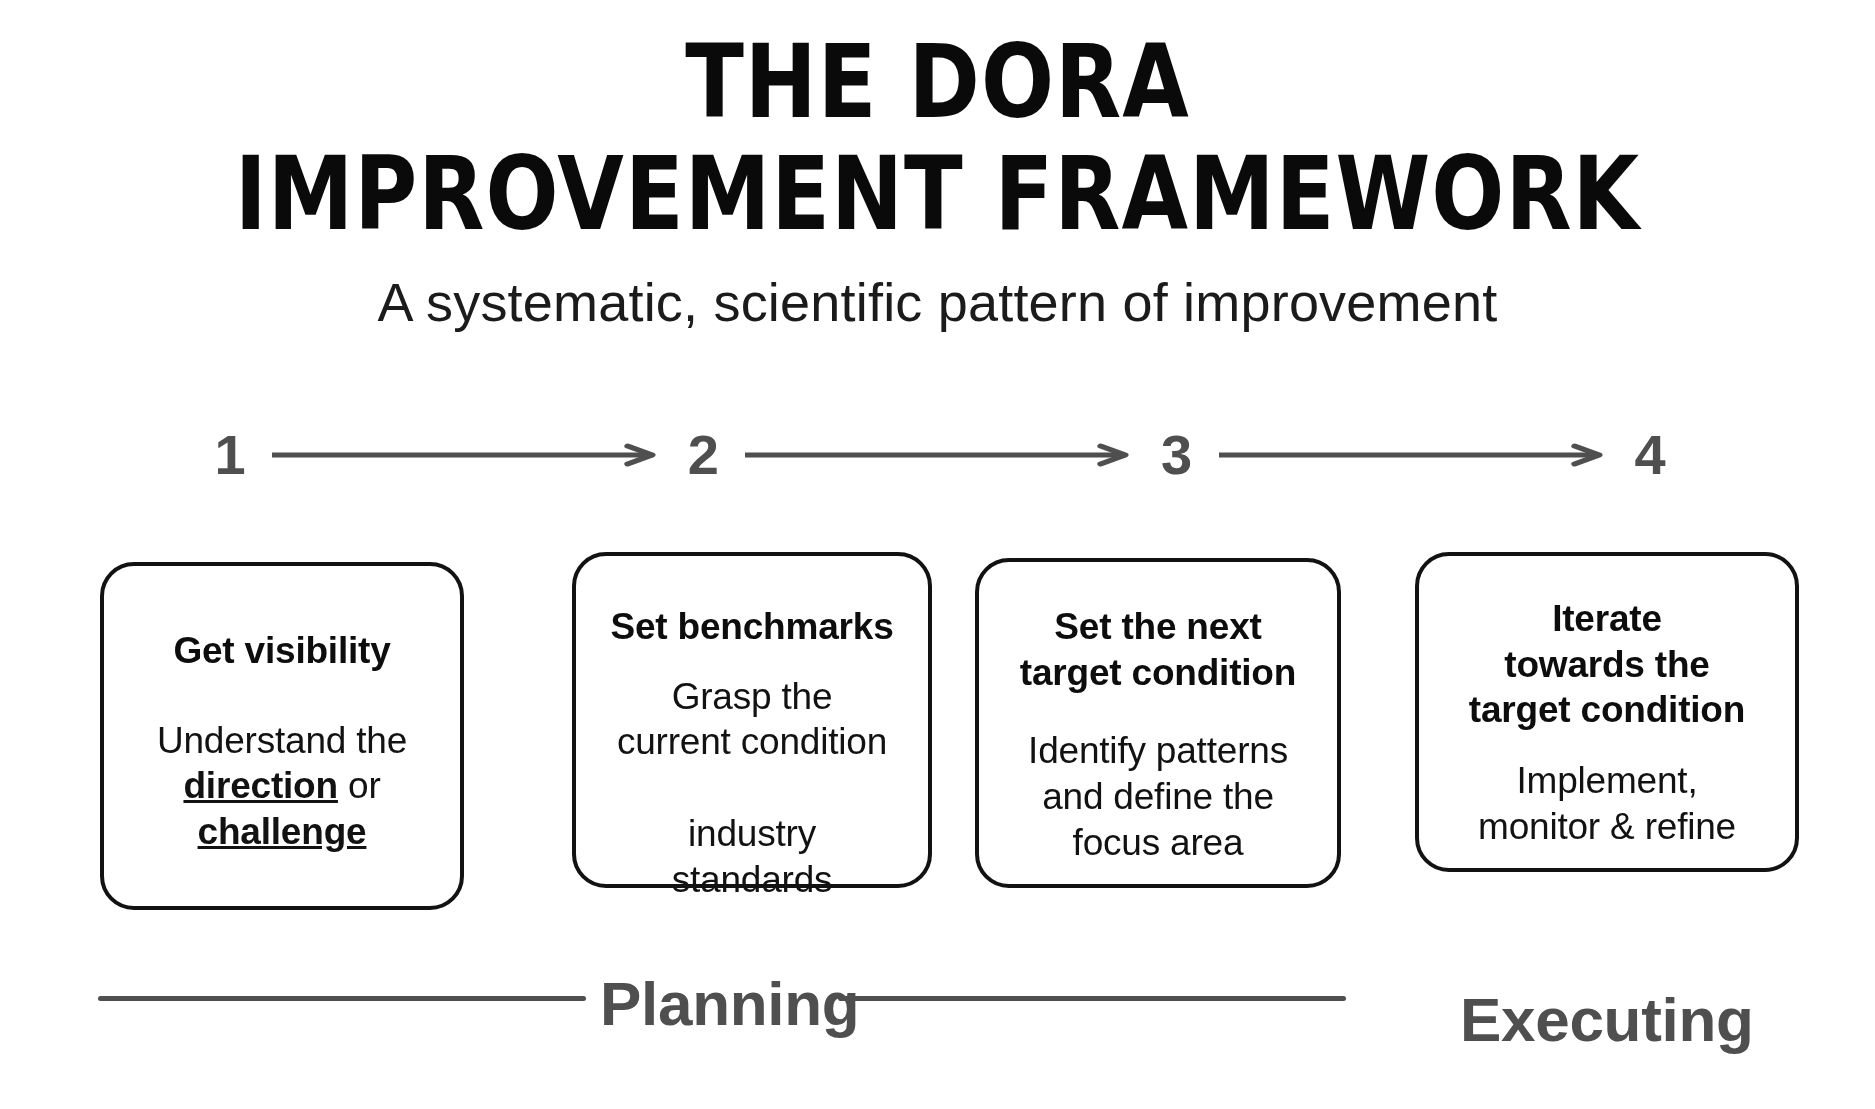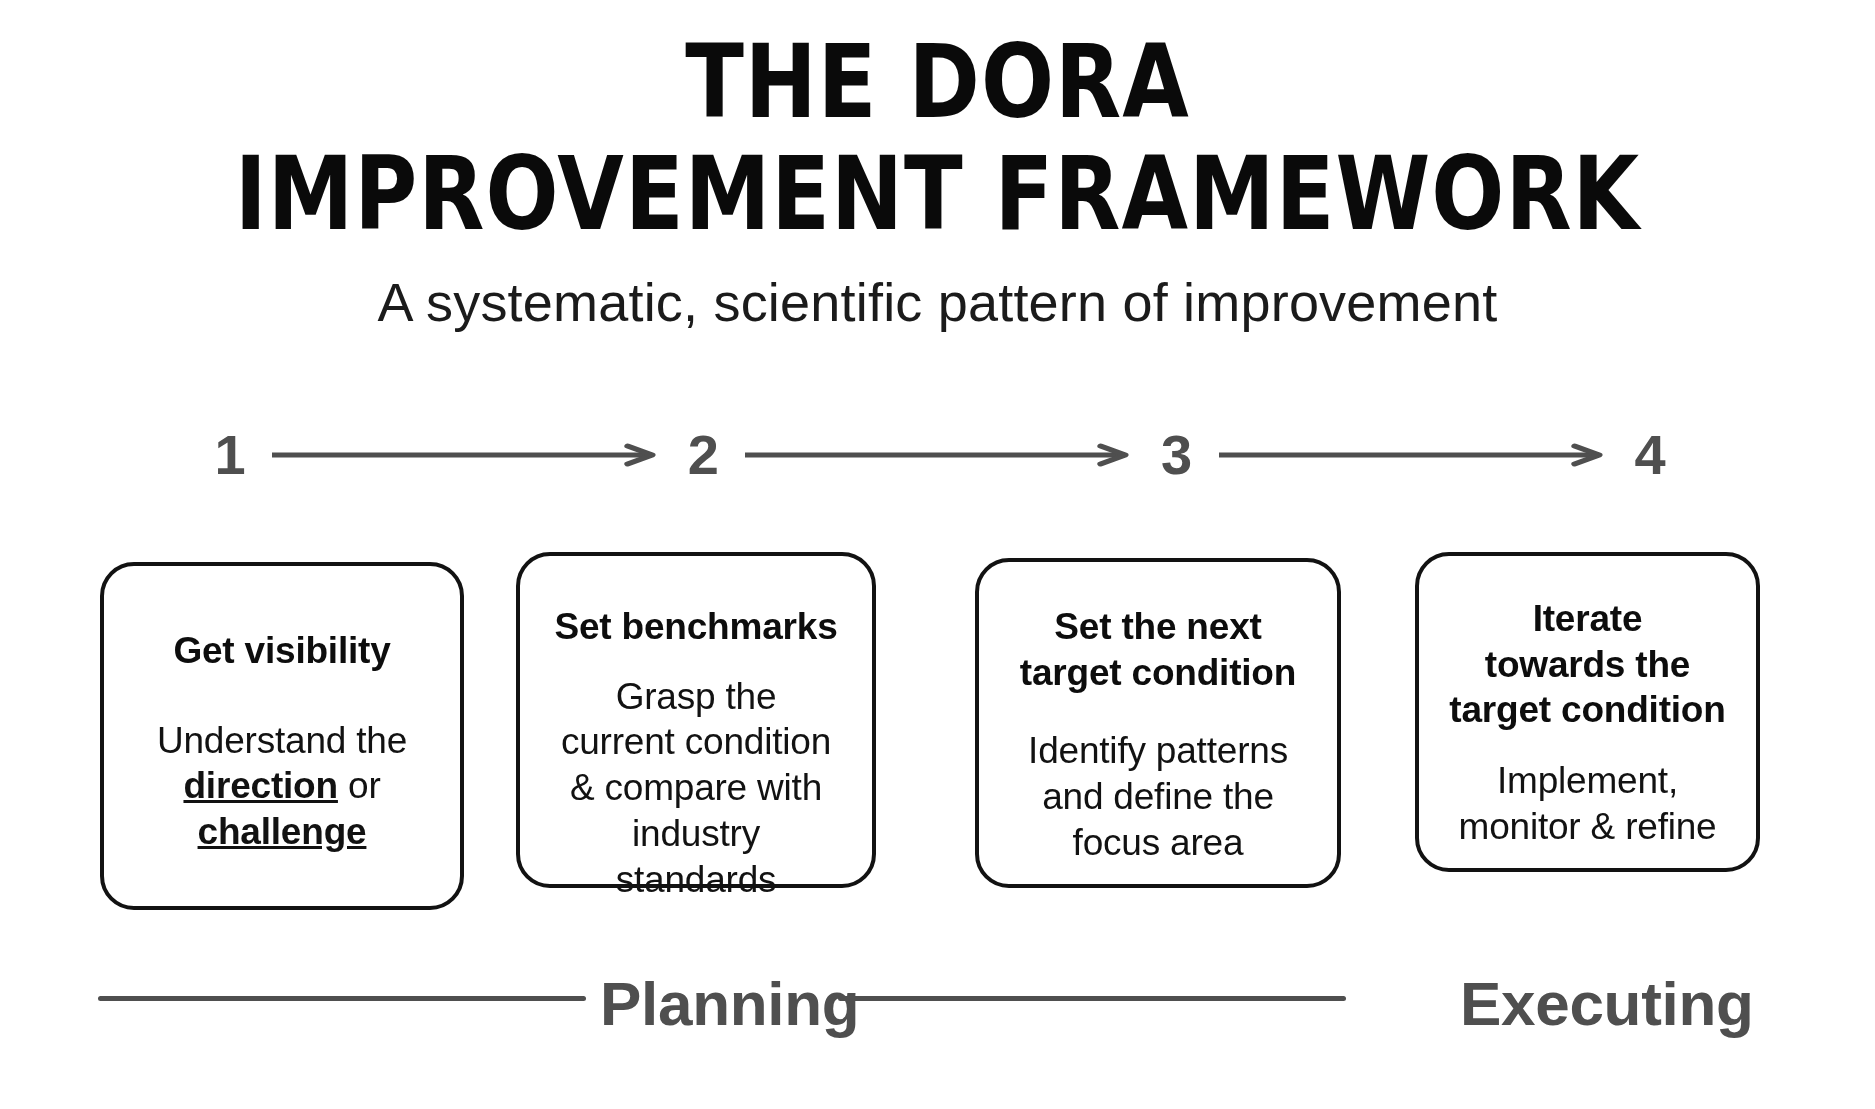--- a/index.html
+++ b/index.html
@@ -116,23 +116,23 @@
     line-height: 1.24;
     color: #121212;
     letter-spacing: -0.2px;
   }
   .card-body b { font-weight: 700; text-decoration: underline; }
   .gap-lg { height: 44px; }
   .gap-sm { height: 4px; }
 
   
   #card-1 { left: 100px;  top: 10px;  width: 364px; height: 348px; }
-  #card-2 { left: 516px;  top: 0px;   width: 360px; height: 336px; gap: 12px; }
+  #card-2 { left: 572px;  top: 0px;   width: 360px; height: 336px; gap: 12px; }
   #card-3 { left: 975px;  top: 6px;   width: 366px; height: 330px; }
-  #card-4 { left: 1415px; top: 0px;   width: 345px; height: 320px; }
+  #card-4 { left: 1415px; top: 0px;   width: 384px; height: 320px; }
 
   #card-1 .card-heading { padding-top: 44px; }
   #card-2 .card-heading { padding-top: 30px; }
   #card-3 .card-heading { padding-top: 24px; text-align: center; }
   #card-4 .card-heading { padding-top: 22px; }
 
   
   .phases {
     position: absolute;
     top: 960px;
@@ -155,21 +155,21 @@
     font-family: "Liberation Sans", sans-serif;
     font-weight: 700;
     font-size: 62px;
     line-height: 1;
     color: #4f4f4f;
     letter-spacing: -0.3px;
     top: 13px;
     text-align: center;
   }
   #phase-label-planning  { left: 600px;  width: 226px; }
-  #phase-label-executing { left: 1460px; width: 280px; }
+  #phase-label-executing { left: 1460px; width: 280px; margin-top: 16px; }
 </style>
 </head>
 <body>
 
 <div class="header">
   <h1 class="title">
     <span class="title-line">THE DORA</span>
     <span class="title-line">IMPROVEMENT FRAMEWORK</span>
   </h1>
   <p class="subtitle">A systematic, scientific pattern of improvement</p>
@@ -218,21 +218,21 @@
       <b>challenge</b>
     </div>
   </div>
 
   <div class="card" id="card-2">
     <div class="card-heading">Set benchmarks</div>
     <div class="gap-sm"></div>
     <div class="card-body">
       <span>Grasp the</span><br>
       <span>current condition</span><br>
-      <span>&amp; compare with</span><br>
+      <br>
       <span>industry</span><br>
       <span>standards</span>
     </div>
   </div>
 
   <div class="card" id="card-3">
     <div class="card-heading">
       <span>Set the next</span><br>
       <span>target condition</span>
     </div>

